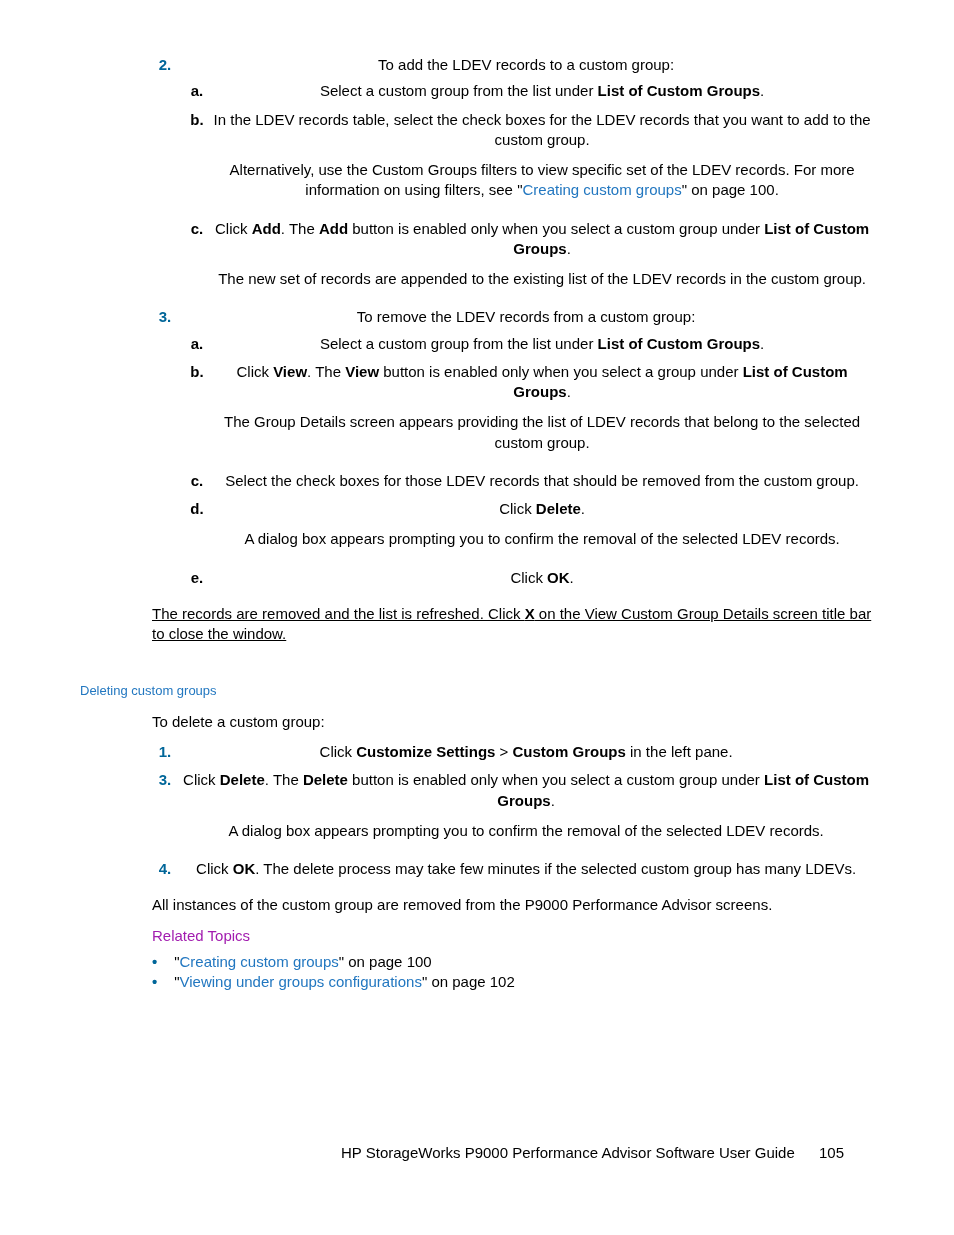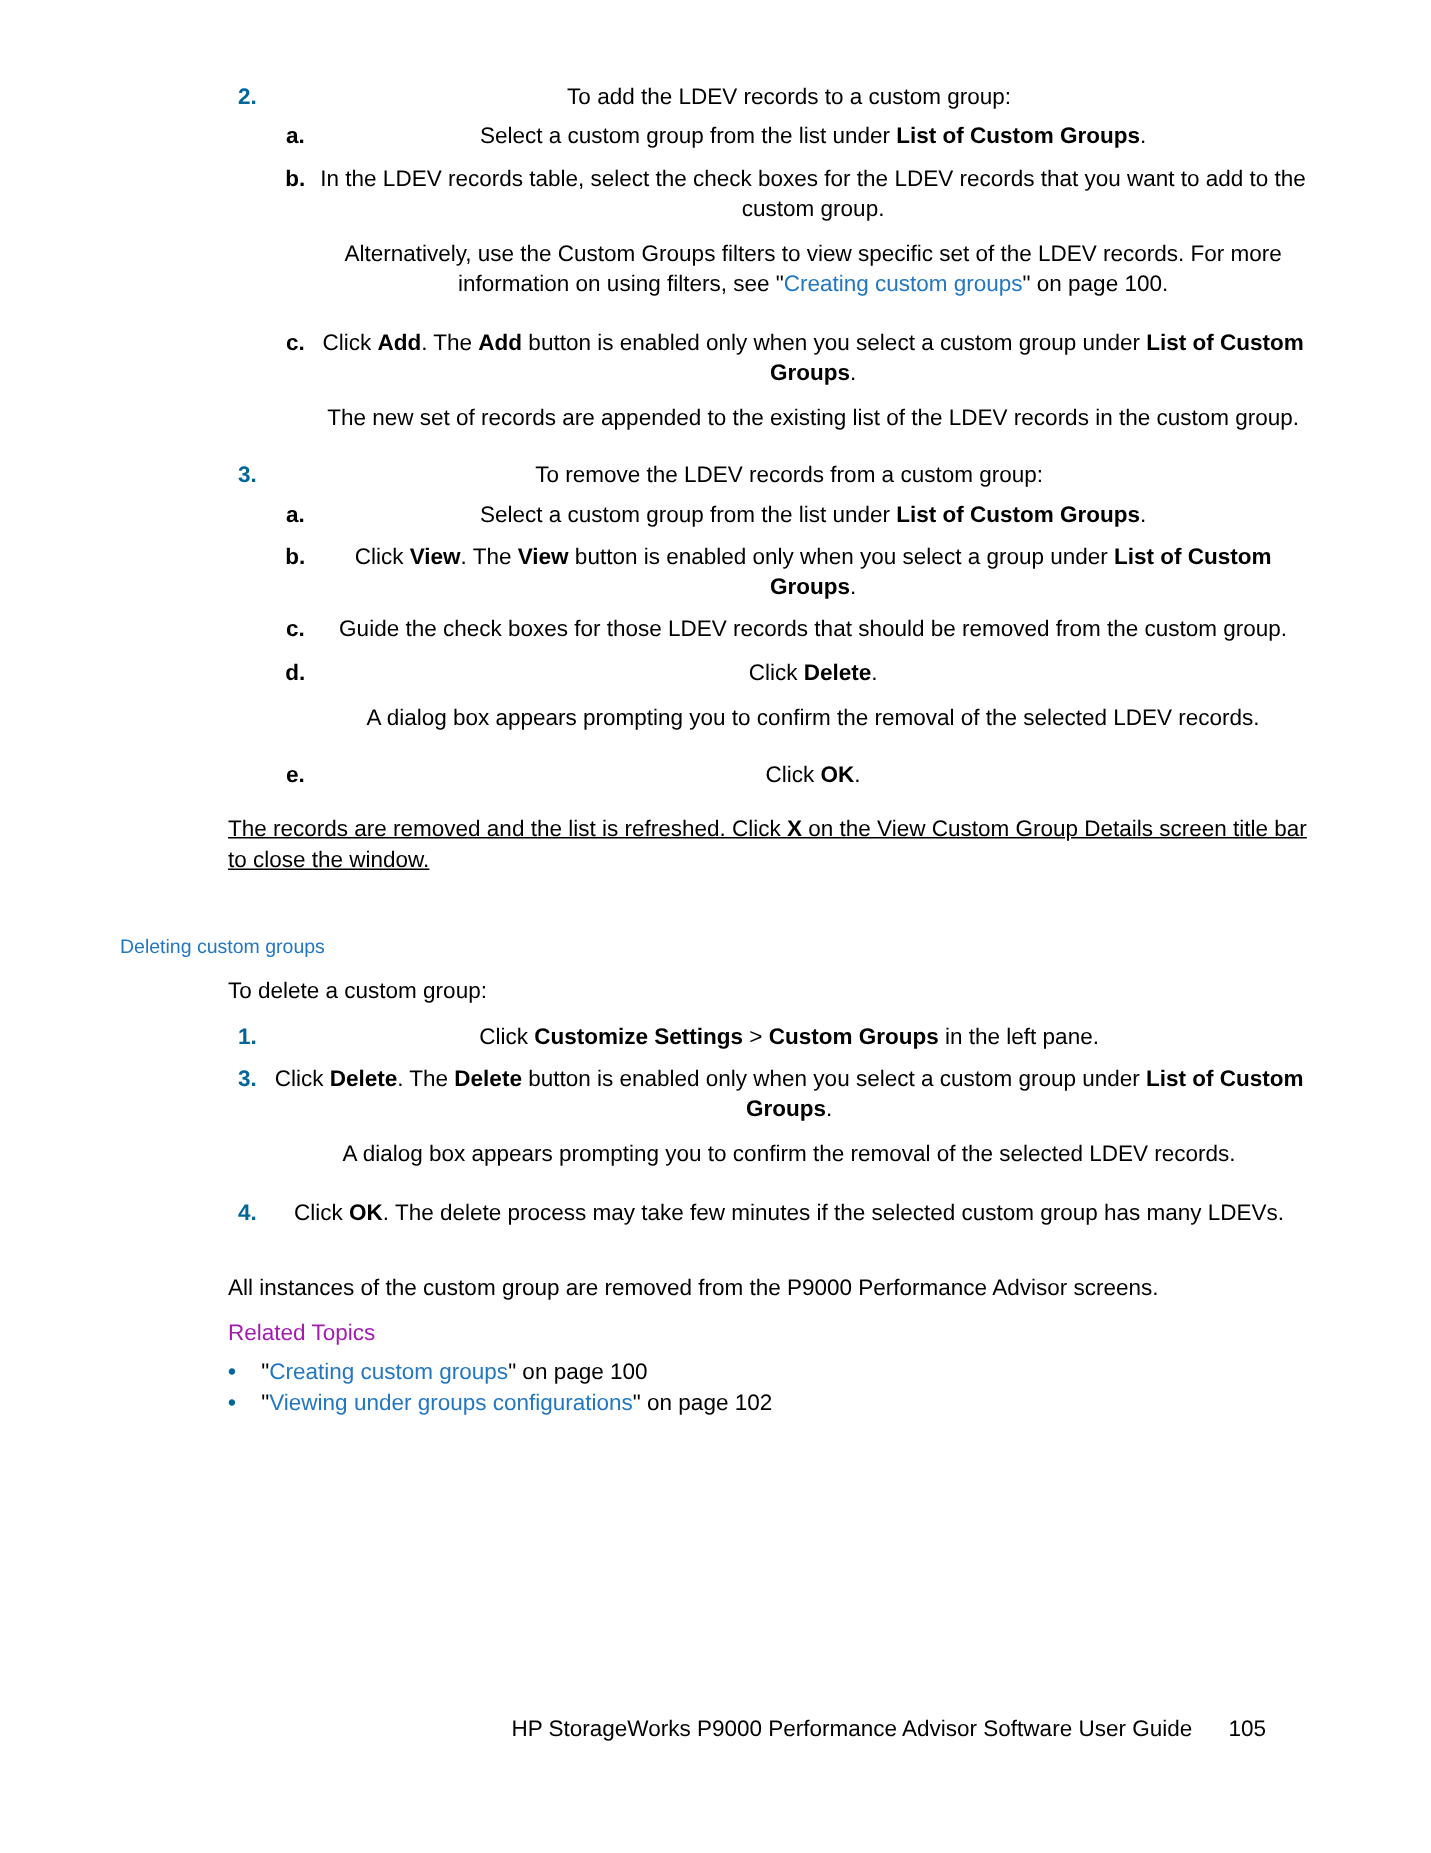--- a/index.html
+++ b/index.html
@@ -102,25 +102,26 @@
         <li>
           <span class="marker">a.</span>
           <span class="li-body">
             <span>Select a custom group from the list under </span><span class="strong">List of Custom Groups</span><span>.</span>
           </span>
         </li>
         <li>
           <span class="marker">b.</span>
           <span class="li-body">
             <span>Click </span><span class="strong">View</span><span>. The </span><span class="strong">View</span><span> button is enabled only when you select a group under </span><span class="strong">List of Custom Groups</span><span>.</span>
+            <div class="para">The Group Details screen appears providing the list of LDEV records that belong to the selected custom group.</div>
           </span>
         </li>
         <li>
           <span class="marker">c.</span>
-          <span class="li-body">Guide the check boxes for those LDEV records that should be removed from the custom group.</span>
+          <span class="li-body">Select the check boxes for those LDEV records that should be removed from the custom group.</span>
         </li>
         <li>
           <span class="marker">d.</span>
           <span class="li-body">
             <span>Click </span><span class="strong">Delete</span><span>.</span>
             <div class="para">A dialog box appears prompting you to confirm the removal of the selected LDEV records.</div>
           </span>
         </li>
         <li>
           <span class="marker">e.</span>
@@ -155,21 +156,21 @@
       </span>
     </li>
     <li>
       <span class="marker">4.</span>
       <span class="li-body">
         <span>Click </span><span class="strong">OK</span><span>. The delete process may take few minutes if the selected custom group has many LDEVs.</span>
       </span>
     </li>
   </ol>
 
-  <div class="para" style="margin-left:72px; margin-top:30px;">All instances of the custom group are removed from the P9000 Performance Advisor screens.</div>
+  <div class="para" style="margin-left:72px; margin-top:16px;">All instances of the custom group are removed from the P9000 Performance Advisor screens.</div>
 
   <div class="related-topics" style="margin-left:72px;">Related Topics</div>
 
   <ul class="bullets">
     <li>
       <span>"</span><span class="link">Creating custom groups</span><span>" on page 100</span>
     </li>
     <li>
       <span>"</span><span class="link">Viewing under groups configurations</span><span>" on page 102</span>
     </li>

